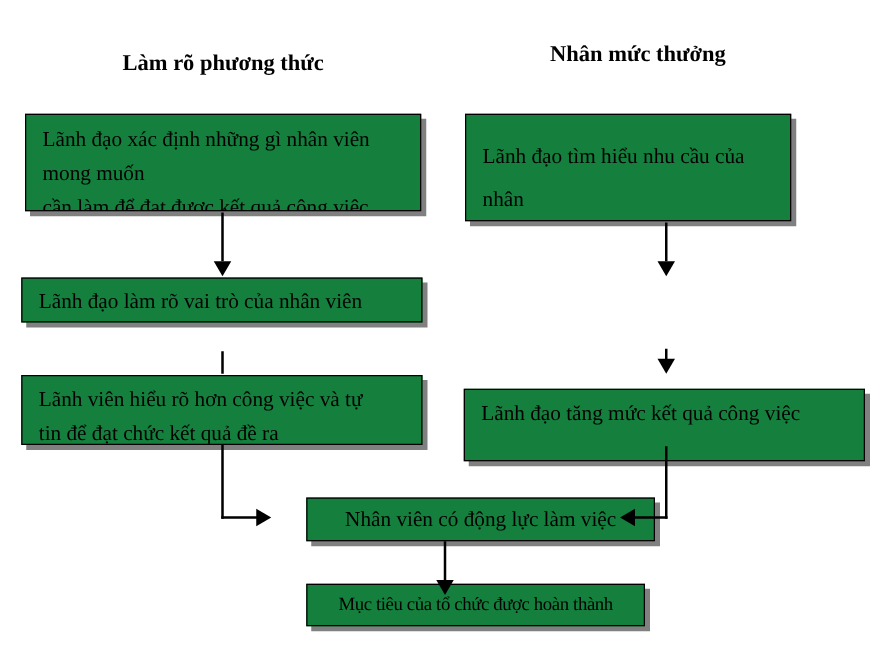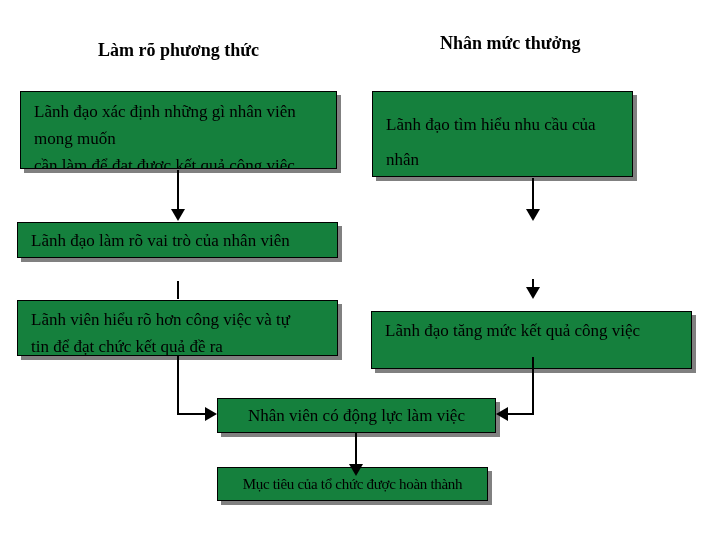--- a/index.html
+++ b/index.html
@@ -25,21 +25,21 @@
     box-shadow:4px 4px 0 #808080;
     box-sizing:border-box;
     font-size:17px;
     line-height:27px;
     padding:5px 13px 0 13px;
     overflow:hidden;
   }
   .fbox .line{display:block;}
   .center-text{
     display:flex;align-items:center;justify-content:center;
-    padding:0;text-align:center;
+    padding:0;text-align:center;margin-left:28px;
   }
   .vline{position:absolute;width:2px;background:#000;}
   .hline{position:absolute;height:2px;background:#000;}
   .arrow-down{
     position:absolute;width:0;height:0;
     border-left:7px solid transparent;
     border-right:7px solid transparent;
     border-top:12px solid #000;
   }
   .arrow-right{

